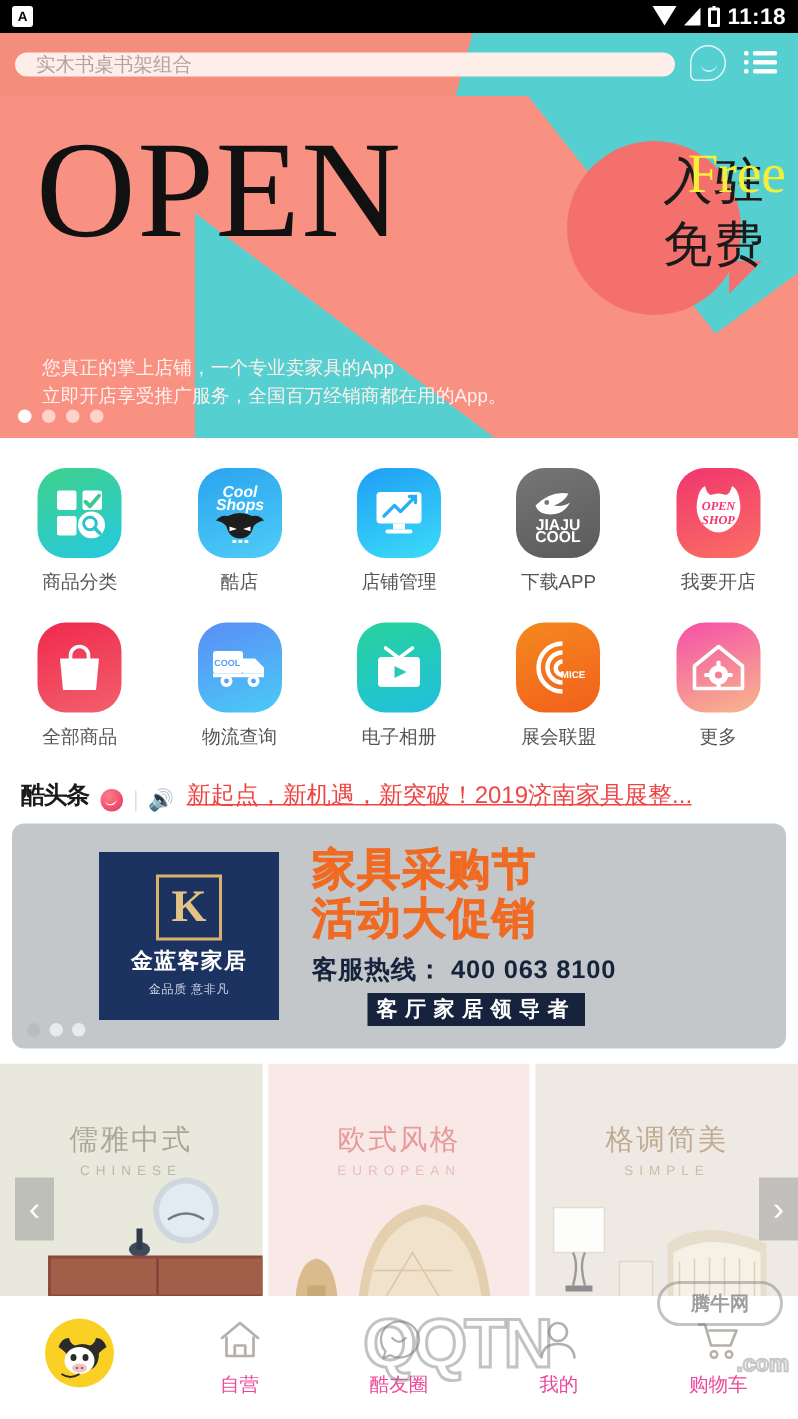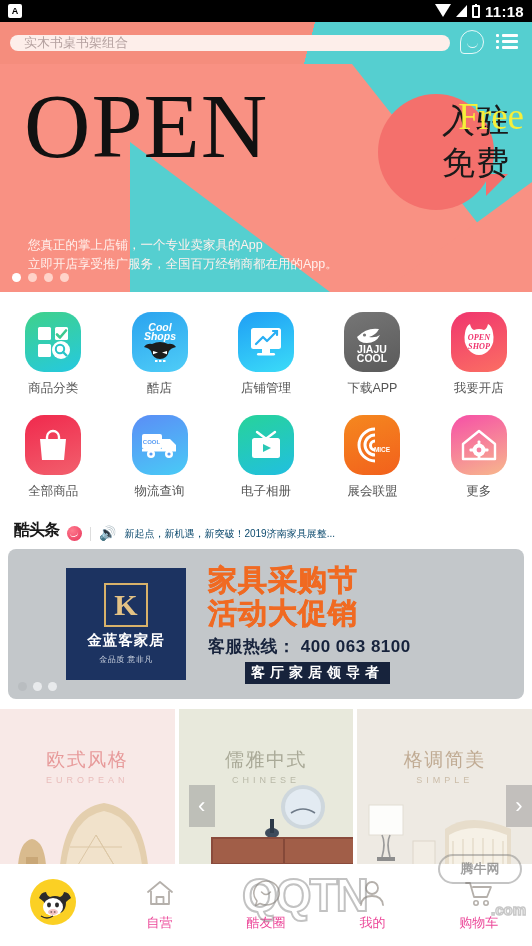--- a/index.html
+++ b/index.html
@@ -120,21 +120,21 @@
 
   
   .ticker { display:flex; align-items:flex-end; gap:8px; padding:4px 14px 8px; }
   .tk-brand { font-size:16px; font-weight:bold; color:#1a1a1a; letter-spacing:-1px; position:relative;}
   .tk-badge { width:15px;height:15px;border-radius:50%;
     background:radial-gradient(circle at 35% 30%,#ff7b8e,#e8335a); position:relative;}
   .tk-badge:after{content:"";position:absolute;left:3px;top:6px;width:8px;height:4px;
     border-bottom:1.6px solid #fff;border-radius:0 0 6px 6px;transform:rotate(-12deg);}
   .tk-div { width:1px;height:14px;background:#ddd; }
   .tk-spk { color:#f4a3a8; font-size:14px; }
-  .tk-text { font-size:10px; color:#0c4a6e; white-space:nowrap; overflow:hidden; text-overflow:ellipsis; }
+  .tk-text { font-size:16px; color:#ef4444; white-space:nowrap; overflow:hidden; text-overflow:ellipsis;text-decoration:underline; }
 
   
   .promo-wrap { padding: 0 8px; }
   .promo {
     position:relative; height:150px; border-radius:8px; overflow:hidden;
     background:#c3c7ca; display:flex; align-items:center;
   }
   .promo-logo {
     width:120px;height:112px;background:#1c3361;margin-left:58px;
     display:flex;flex-direction:column;align-items:center;justify-content:center;gap:4px;
@@ -432,49 +432,49 @@
       </div>
       <div class="promo-dots">
         <i class="on"></i>
         <i></i>
         <i></i>
       </div>
     </div>
   </div>
 
   <div class="cards">
+    <div class="card" style="background:#e8e9dc">
+      <div class="card-title" style="color:#a9a997">儒雅中式</div>
+      <div class="card-sub" style="color:#b9b9a8">CHINESE</div>
+      <svg width="178" height="90" viewBox="0 0 178 90" style="position:absolute;bottom:0;left:0">
+        <circle cx="124" cy="32" r="22" fill="#c7d2dd" opacity=".8"></circle>
+        <circle cx="124" cy="32" r="18" fill="#e3ebf2"></circle>
+        <path d="M112 38 q12 -8 24 0" stroke="#6e7a88" stroke-width="1.6" fill="none"></path>
+        <ellipse cx="93" cy="58" rx="7" ry="5" fill="#3d4b5c"></ellipse>
+        <rect x="91" y="44" width="4" height="14" fill="#2d3a49"></rect>
+        <rect x="32" y="62" width="146" height="28" fill="#8a4b3c"></rect>
+        <rect x="34" y="64" width="142" height="24" fill="#a15e48"></rect>
+        <line x1="105" y1="64" x2="105" y2="88" stroke="#7c4334" stroke-width="1.5"></line>
+      </svg>
+      <div class="arrow left">‹</div>
+    </div>
+
     <div class="card" style="background:#f8e9e7">
       <div class="card-title" style="color:#e79a9a">欧式风格</div>
       <div class="card-sub" style="color:#e9bdbb">EUROPEAN</div>
       <svg width="178" height="88" viewBox="0 0 178 88" style="position:absolute;bottom:0;left:0">
         <path d="M60 88 q6 -56 44 -62 q38 6 44 62 z" fill="#e4cfae"></path>
         <path d="M66 88 q6 -48 38 -54 q32 6 38 54 z" fill="#f1e2cb"></path>
         <g stroke="#dcc7a6" stroke-width="1" fill="none">
           <path d="M78 88 l18 -30 l18 30 M96 58 l18 30"></path>
           <path d="M70 70 l26 0 M96 70 l26 0"></path>
         </g>
         <path d="M18 88 q2 -24 14 -26 q12 2 14 26 z" fill="#d9bb8e"></path>
         <rect x="26" y="80" width="12" height="8" fill="#c9a777"></rect>
       </svg>
-    </div>
-
-    <div class="card" style="background:#e8e9dc">
-      <div class="card-title" style="color:#a9a997">儒雅中式</div>
-      <div class="card-sub" style="color:#b9b9a8">CHINESE</div>
-      <svg width="178" height="90" viewBox="0 0 178 90" style="position:absolute;bottom:0;left:0">
-        <circle cx="124" cy="32" r="22" fill="#c7d2dd" opacity=".8"></circle>
-        <circle cx="124" cy="32" r="18" fill="#e3ebf2"></circle>
-        <path d="M112 38 q12 -8 24 0" stroke="#6e7a88" stroke-width="1.6" fill="none"></path>
-        <ellipse cx="93" cy="58" rx="7" ry="5" fill="#3d4b5c"></ellipse>
-        <rect x="91" y="44" width="4" height="14" fill="#2d3a49"></rect>
-        <rect x="32" y="62" width="146" height="28" fill="#8a4b3c"></rect>
-        <rect x="34" y="64" width="142" height="24" fill="#a15e48"></rect>
-        <line x1="105" y1="64" x2="105" y2="88" stroke="#7c4334" stroke-width="1.5"></line>
-      </svg>
-      <div class="arrow left">‹</div>
     </div>
 
     <div class="card" style="background:#eeeae3">
       <div class="card-title" style="color:#c0ab93">格调简美</div>
       <div class="card-sub" style="color:#cbbca8">SIMPLE</div>
       <svg width="178" height="88" viewBox="0 0 178 88" style="position:absolute;bottom:0;left:0">
         <rect x="12" y="28" width="34" height="30" fill="#fdfdfb" stroke="#e2ddd4"></rect>
         <path d="M25 58 q4 8 0 22 M33 58 q-4 8 0 22" stroke="#9a9a9a" stroke-width="1.6" fill="none"></path>
         <rect x="20" y="80" width="18" height="4" fill="#8d8d8d"></rect>
         <rect x="56" y="64" width="22" height="24" fill="#f2ede4" stroke="#ddd6ca"></rect>

